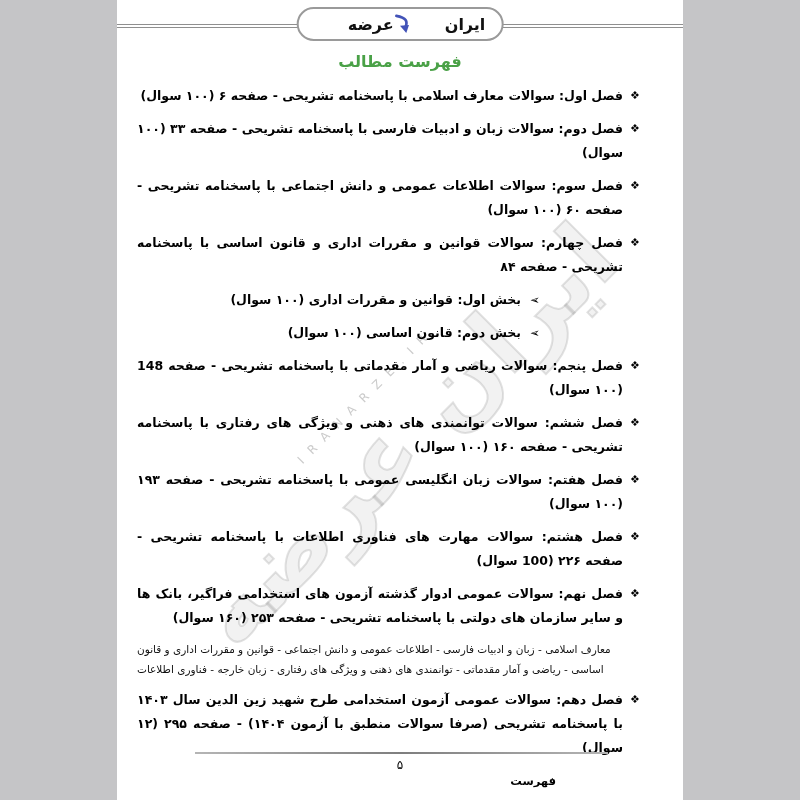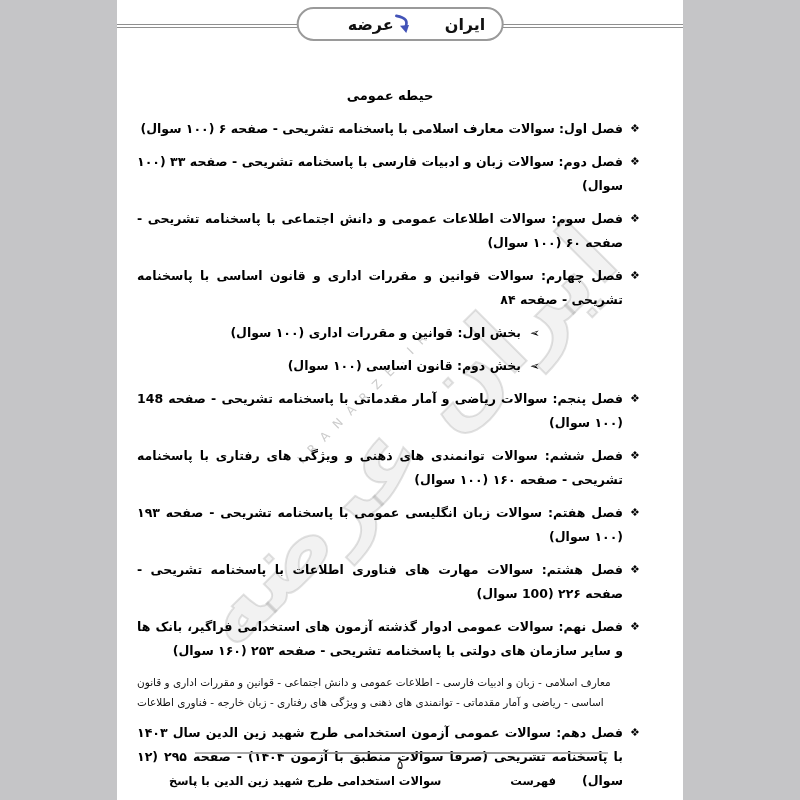--- a/index.html
+++ b/index.html
@@ -172,23 +172,23 @@
         <path d="M7 13 L14 21 L17 12 Z" fill="#4353b8"></path>
       </svg>
       <span class="word">عرضه</span>
     </div>
 
     <div class="watermark">
       <div class="wm-latin">IRANARZE.IR</div>
       <div class="wm-text">ایران عرضه</div>
     </div>
 
+    <h1 class="doc-title" style="color: rgb(74, 161, 71);">فهرست مطالب</h1>
 
     <div id="toc">
-        <div class="entry heading">حیطه عمومی</div>
         <div class="entry chapter">
           <span class="bullet">❖</span>
           <span class="text">فصل اول: سوالات معارف اسلامی با پاسخنامه تشریحی - صفحه ۶ (۱۰۰ سوال)</span>
         </div>
         <div class="entry chapter">
           <span class="bullet">❖</span>
           <span class="text">فصل دوم: سوالات زبان و ادبیات فارسی با پاسخنامه تشریحی - صفحه ۳۳ (۱۰۰ سوال)</span>
         </div>
         <div class="entry chapter">
           <span class="bullet">❖</span>
@@ -228,17 +228,16 @@
         </div>
         <div class="entry note">معارف اسلامی - زبان و ادبیات فارسی - اطلاعات عمومی و دانش اجتماعی - قوانین و مقررات اداری و قانون اساسی - ریاضی و آمار مقدماتی - توانمندی های ذهنی و ویژگی های رفتاری - زبان خارجه - فناوری اطلاعات</div>
         <div class="entry chapter">
           <span class="bullet">❖</span>
           <span class="text">فصل دهم: سوالات عمومی آزمون استخدامی طرح شهید زین الدین سال ۱۴۰۳ با پاسخنامه تشریحی (صرفا سوالات منطبق با آزمون ۱۴۰۴) - صفحه ۲۹۵ (۱۲ سوال)</span>
         </div>
       </div>
 
     <div class="footer-line"></div>
     <div class="page-number">۵</div>
-    <div class="footer-book">سوالات استخدامی طرح شهید زین الدین با پاسخ</div>
     <div class="footer-label">فهرست</div>
 
   </div>
 </div>
 
 </body></html>

